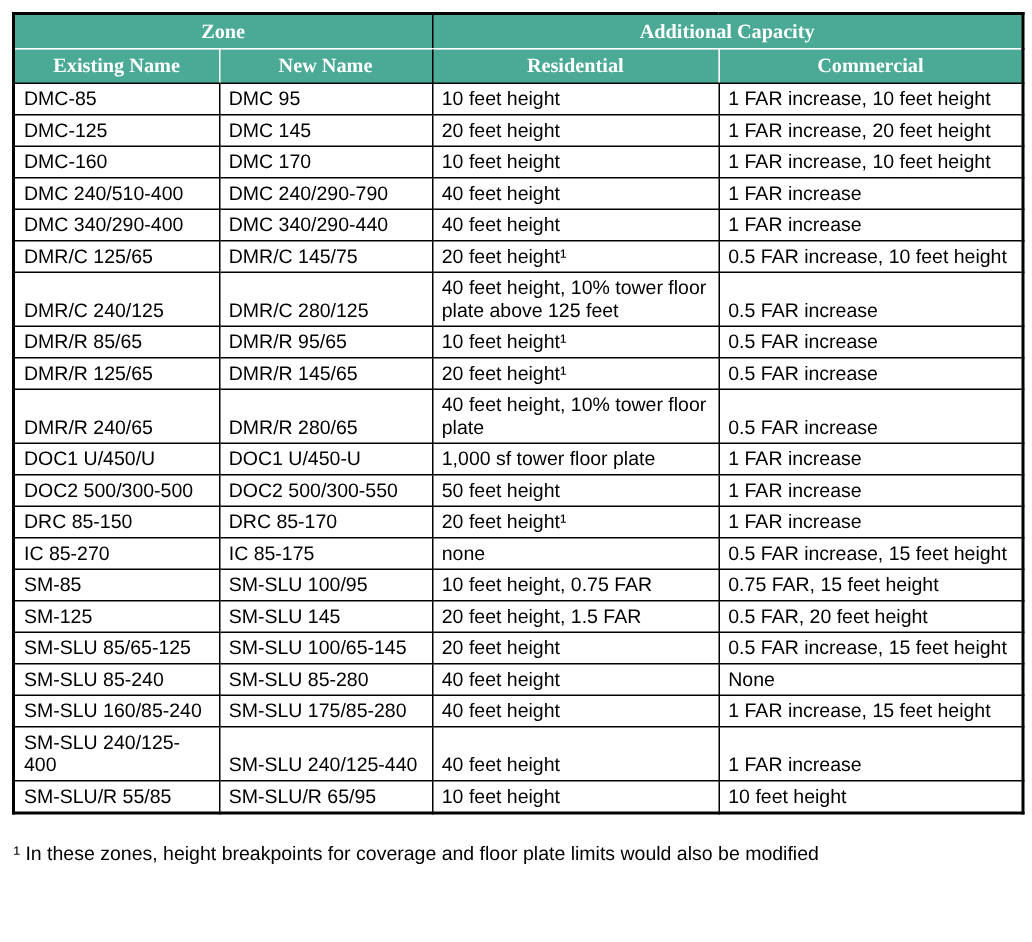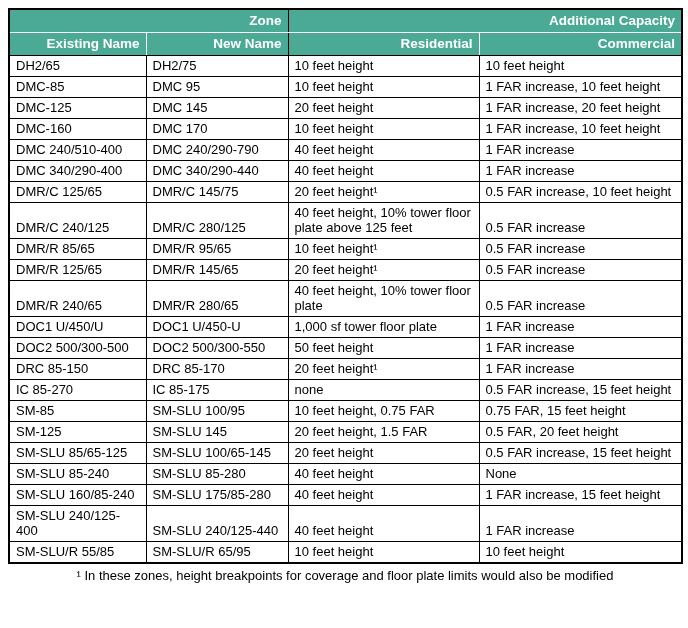--- a/index.html
+++ b/index.html
@@ -21,22 +21,23 @@
     table-layout:fixed;
     width:673px;
     border:2px solid var(--border);
   }
   table.zoning th{
     background:var(--header-bg);
     color:var(--header-text);
     font-weight:bold;
     font-size:13.5px;
     line-height:16px;
-    text-align:right;
+    text-align:center;
     padding:3px 6px;
+    font-family:Liberation Serif, serif;
   }
   th.group-header{
     text-align:center;
     border-bottom:1px solid #FFFFFF;
   }
   th.group-zone{border-right:1px solid var(--border);}
   th.col-header{border-bottom:1px solid var(--border);}
   th.col-existing{border-right:1px solid #FFFFFF;}
   th.col-new{border-right:1px solid var(--border);}
   th.col-residential{border-right:1px solid #FFFFFF;}
@@ -44,23 +45,22 @@
     border:1px solid var(--border);
     font-size:13px;
     line-height:15px;
     padding:2px 4px 3px 6px;
     vertical-align:bottom;
     overflow:hidden;
   }
   .footnote{
     font-size:13px;
     line-height:16px;
-    margin-top:4px;
+    margin-top:18px;
     padding-left:1px;
-    text-align:center;
   }
 </style>
 </head>
 <body>
 
 <div class="page">
   <table class="zoning">
     <colgroup>
       <col style="width:137px">
       <col style="width:142px">
@@ -74,26 +74,20 @@
       </tr>
       <tr>
         <th class="col-header col-existing">Existing Name</th>
         <th class="col-header col-new">New Name</th>
         <th class="col-header col-residential">Residential</th>
         <th class="col-header">Commercial</th>
       </tr>
     </thead>
     <tbody>
         <tr>
-          <td>DH2/65</td>
-          <td>DH2/75</td>
-          <td>10 feet height</td>
-          <td>10 feet height</td>
-        </tr>
-        <tr>
           <td>DMC-85</td>
           <td>DMC 95</td>
           <td>10 feet height</td>
           <td>1 FAR increase, 10 feet height</td>
         </tr>
         <tr>
           <td>DMC-125</td>
           <td>DMC 145</td>
           <td>20 feet height</td>
           <td>1 FAR increase, 20 feet height</td>

